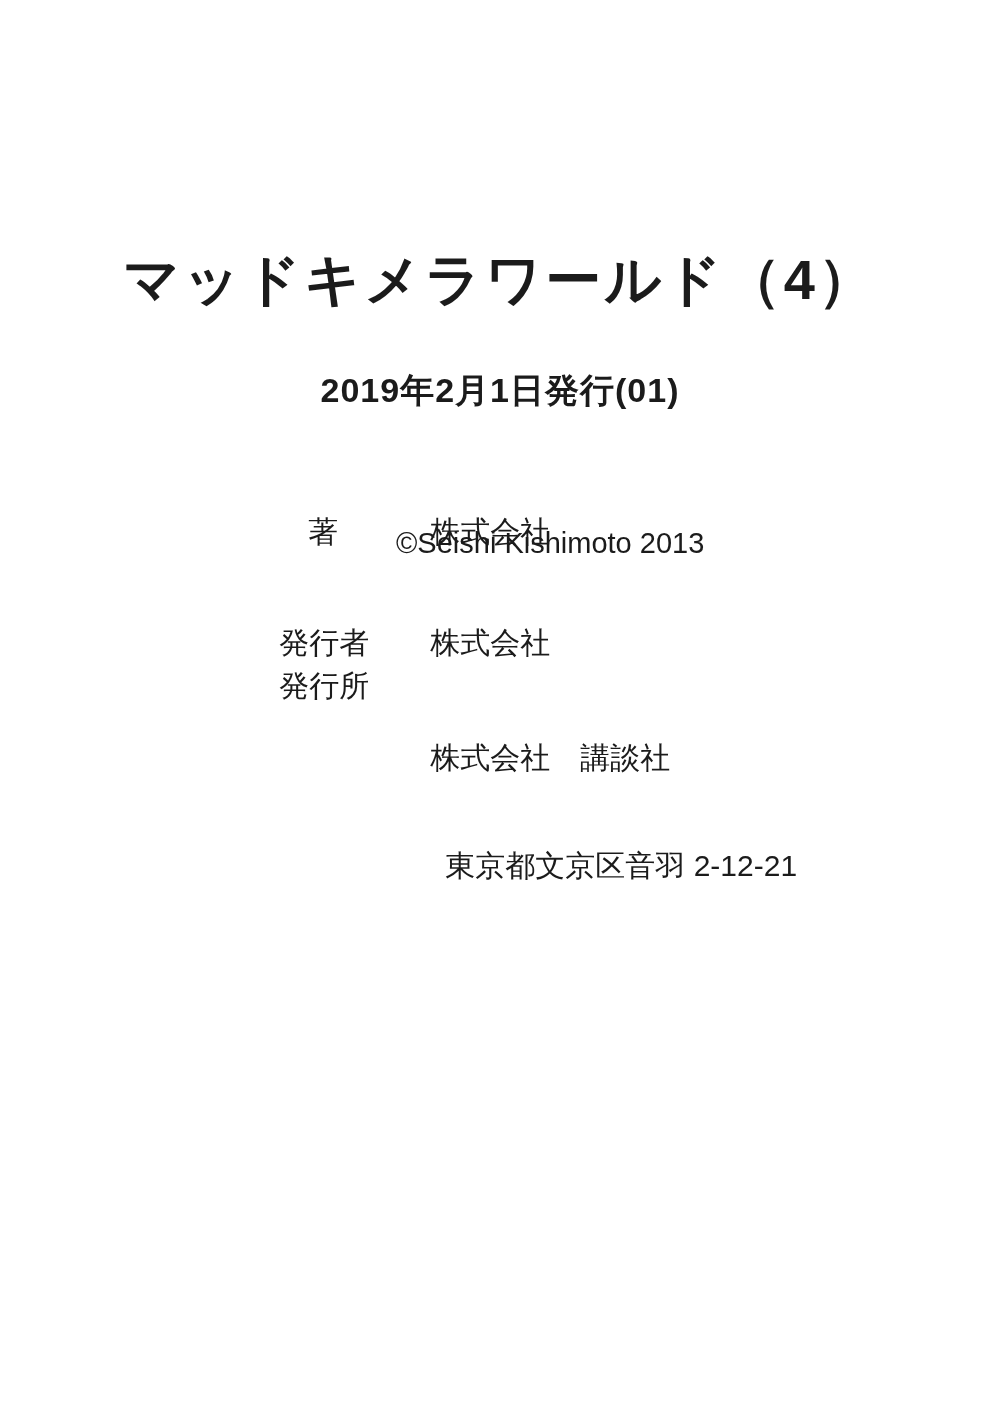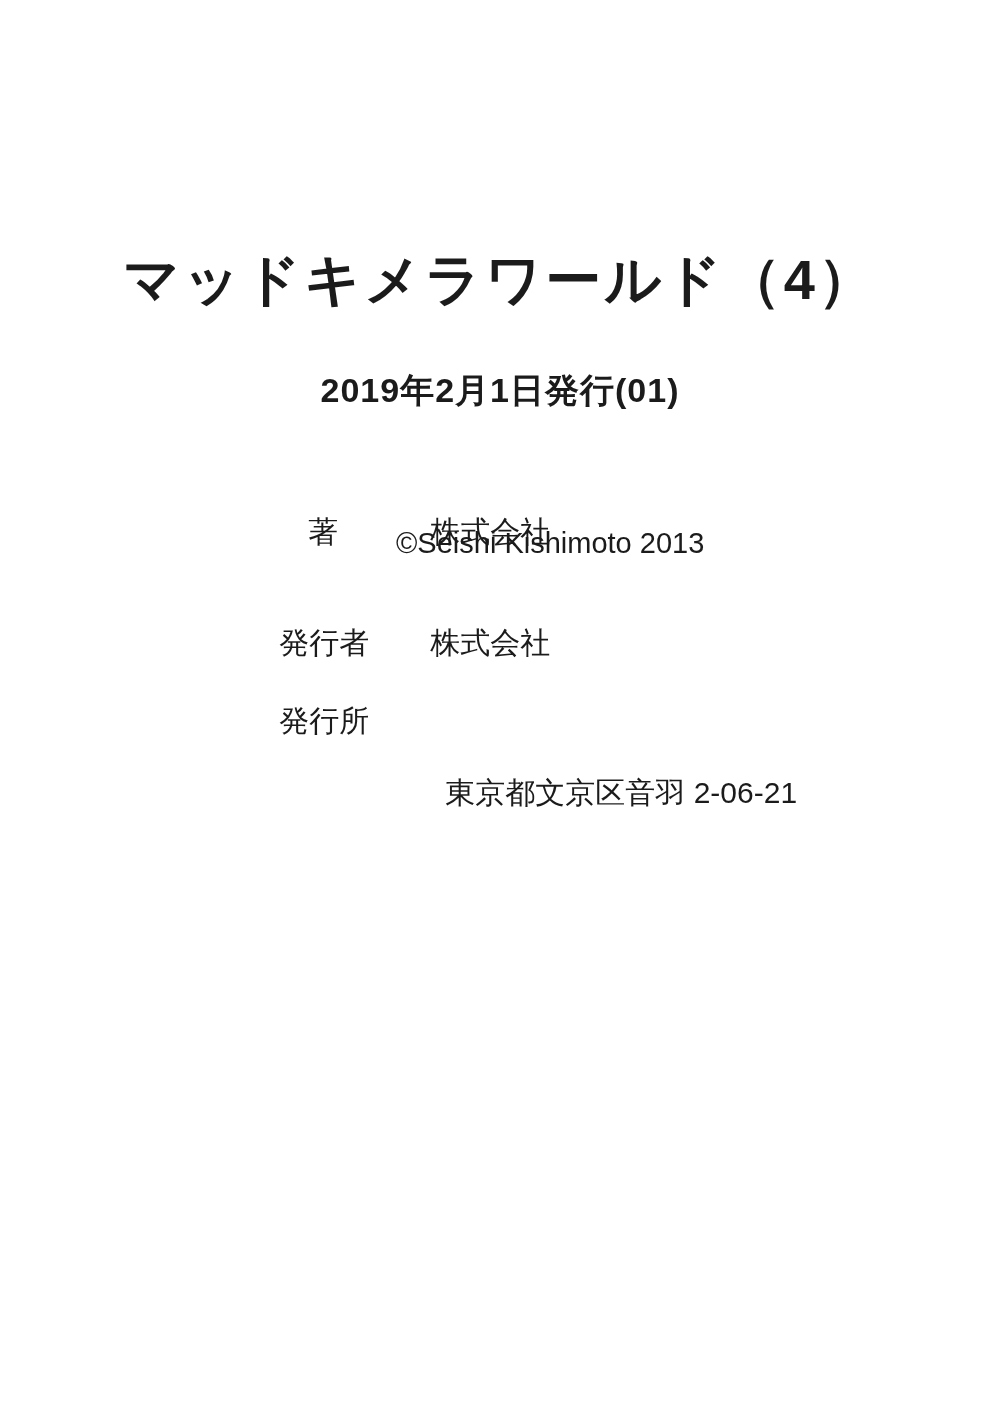--- a/index.html
+++ b/index.html
@@ -56,21 +56,21 @@
   .author-row .label { padding-left: 29px; box-sizing: border-box; }
   .copyright {
     position: absolute;
     left: 396px;
     top: 527px;
     font-size: 29px;
     font-weight: 400;
     white-space: pre;
   }
   .publisher-row { top: 589px; }
-  .office-row { top: 667px; }
+  .office-row { top: 632px; }
   .value-block {
     display: inline-block;
     vertical-align: top;
     line-height: 36px;
   }
   .value-block .indent {
     padding-left: 15px;
   }
 </style>
 </head>
@@ -87,17 +87,18 @@
   </div>
 
   <div class="copyright">©Seishi Kishimoto 2013</div>
 
   <div class="row publisher-row">
     <span class="label">発行者</span><span class="value">株式会社</span>
   </div>
 
   <div class="row office-row">
     <span class="label">発行所</span><div class="value-block">
-      <div class="indent">東京都文京区音羽 2-06-21</div>
+      <div>株式会社　講談社</div>
+      <div class="indent">東京都文京区音羽 2-12-21</div>
     </div>
   </div>
 
 </div>
 
 </body></html>

